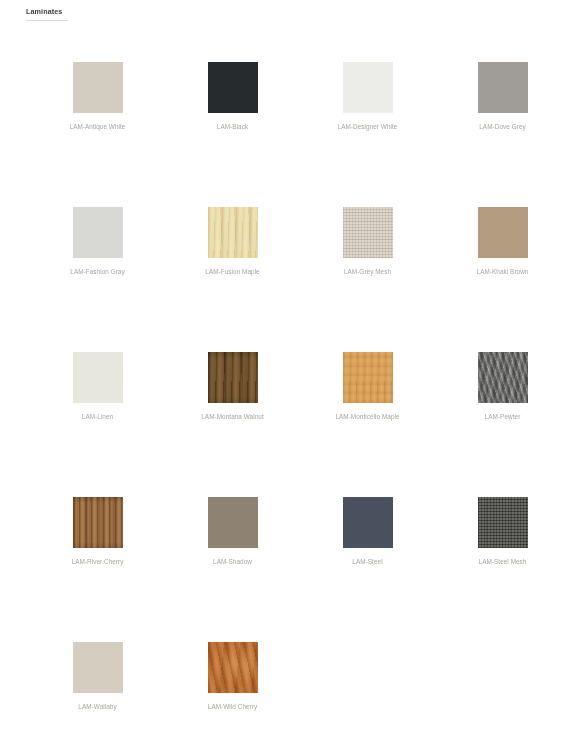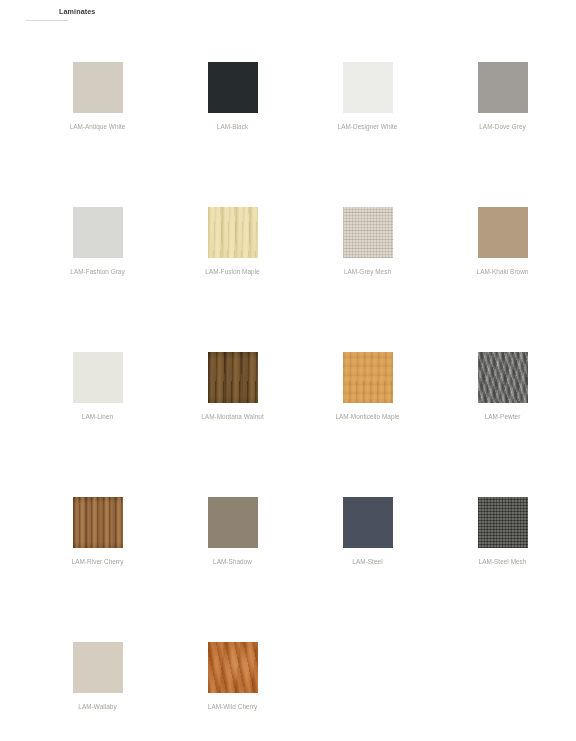--- a/index.html
+++ b/index.html
@@ -24,21 +24,20 @@
     top: 6px;
     width: 42px;
   }
   .page-title {
     font-size: 7.2px;
     font-weight: 700;
     color: #3d3d3d;
     letter-spacing: .1px;
     line-height: 12px;
     white-space: nowrap;
-    margin-left: 33px;
   }
   .title-rule {
     height: 1px;
     background: #d9d9d9;
     margin-top: 2px;
     width: 42px;
   }
 
   
   .swatch-grid {

